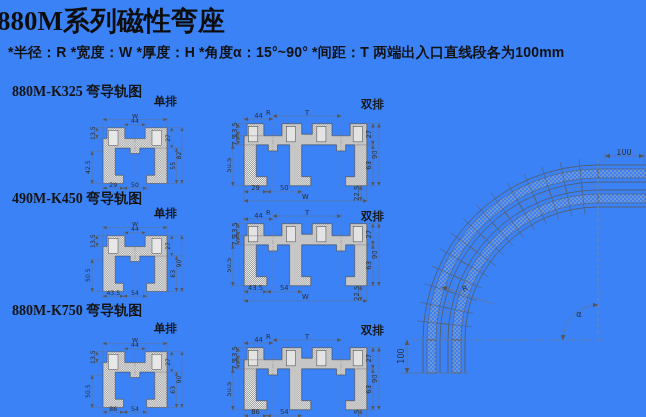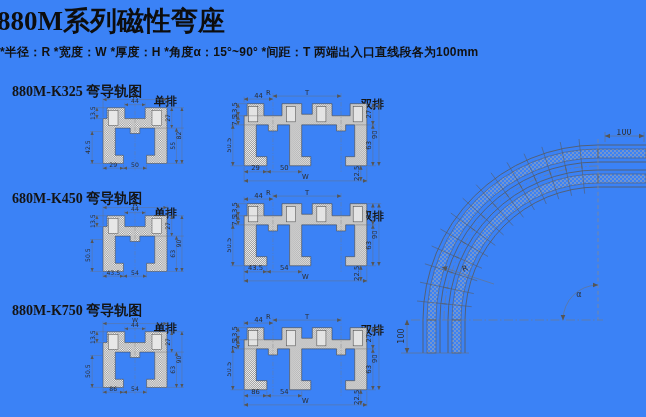--- a/index.html
+++ b/index.html
@@ -1,25 +1,25 @@
 <!DOCTYPE html>
 <html><head>
 <meta charset="utf-8">
 <style>
   html,body{margin:0;padding:0;background:#fff;}
   .stage{position:relative;width:646px;height:417px;background:#3b82f6;overflow:hidden;
          font-family:"Liberation Sans",sans-serif;}
   .title{position:absolute;left:-3px;top:3px;font-family:"Liberation Serif",serif;
          font-weight:bold;font-size:27px;color:#0d0d0d;white-space:nowrap;}
-  .subtitle{position:absolute;left:0;top:44px;font-weight:bold;font-size:12px;
+  .subtitle{position:absolute;left:8px;top:44px;font-weight:bold;font-size:14px;
             color:#111;white-space:nowrap;letter-spacing:0.2px;}
   .sec-label{position:absolute;left:12px;font-family:"Liberation Serif",serif;
              font-weight:bold;font-size:14px;color:#141414;white-space:nowrap;text-align:right;}
   .tag{position:absolute;font-weight:bold;font-size:11.5px;color:#141414;white-space:nowrap;margin-top:10px;}
-  .drawing{position:absolute;}
+  .drawing{position:absolute;margin-top:20px;}
   
   .ol{fill:url(#chk);stroke:#4a4a4a;stroke-width:0.8;}
   .sl{fill:url(#vl);stroke:#4a4a4a;stroke-width:0.7;}
   .dl{stroke:#6f6f6f;stroke-width:0.55;fill:none;}
   .dm{stroke:#6f6f6f;stroke-width:0.55;fill:none;
       marker-start:url(#ma);marker-end:url(#ma);}
   .cl{stroke:#7a7a7a;stroke-width:0.5;stroke-dasharray:6 2.2 1.4 2.2;}
   text.d{font-family:"DejaVu Sans",sans-serif;font-size:9px;fill:#2d2d2d;}
   text.dc{font-family:"DejaVu Sans",sans-serif;font-size:8px;fill:#2d2d2d;}
   .ro{fill:none;stroke:#585858;stroke-width:0.8;}
@@ -50,21 +50,21 @@
     </marker>
   </defs>
 </svg>
 
 <div class="stage">
 
   <div class="title">880M系列磁性弯座</div>
   <div class="subtitle">*半径：R  *宽度：W  *厚度：H  *角度α：15°~90°  *间距：T 两端出入口直线段各为100mm</div>
 
   <div class="sec-label" style="top:83px">880M-K325 弯导轨图</div>
-  <div class="sec-label" style="top:190px">680M-K450 弯导轨图</div>
+  <div class="sec-label" style="top:190px">490M-K450 弯导轨图</div>
   <div class="sec-label" style="top:302px">880M-K750 弯导轨图</div>
 
   <div class="tag" style="left:154px;top:84px">单排</div>
   <div class="tag" style="left:361px;top:87px">双排</div>
   <div class="tag" style="left:154px;top:196px">单排</div>
   <div class="tag" style="left:361px;top:199px">双排</div>
   <div class="tag" style="left:154px;top:311px">单排</div>
   <div class="tag" style="left:361px;top:313px">双排</div>
 
   <div class="drawing" style="left:84px;top:94px">

